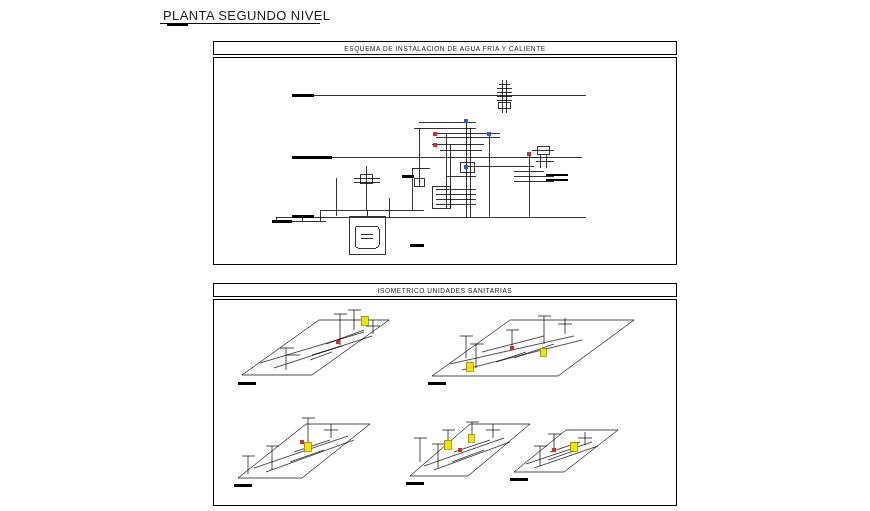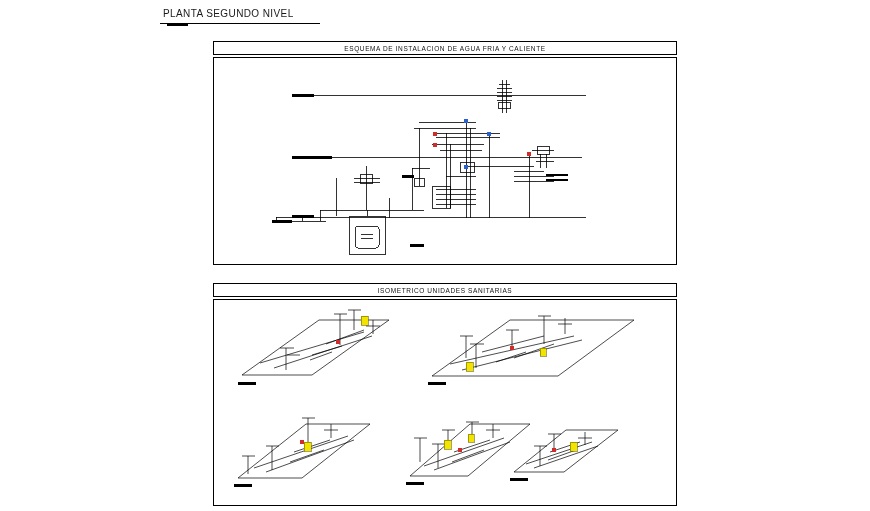--- a/index.html
+++ b/index.html
@@ -20,21 +20,21 @@
     width: 870px;
     height: 511px;
     background: #ffffff;
   }
 
   
   .sheet-title {
     position: absolute;
     left: 163px;
     top: 8px;
-    font-size: 10px;
+    font-size: 13px;
     letter-spacing: 0.4px;
     color: #1a1a1a;
     white-space: nowrap;
   }
   .sheet-title-rule {
     position: absolute;
     left: 160px;
     top: 23px;
     width: 160px;
     height: 1px;

